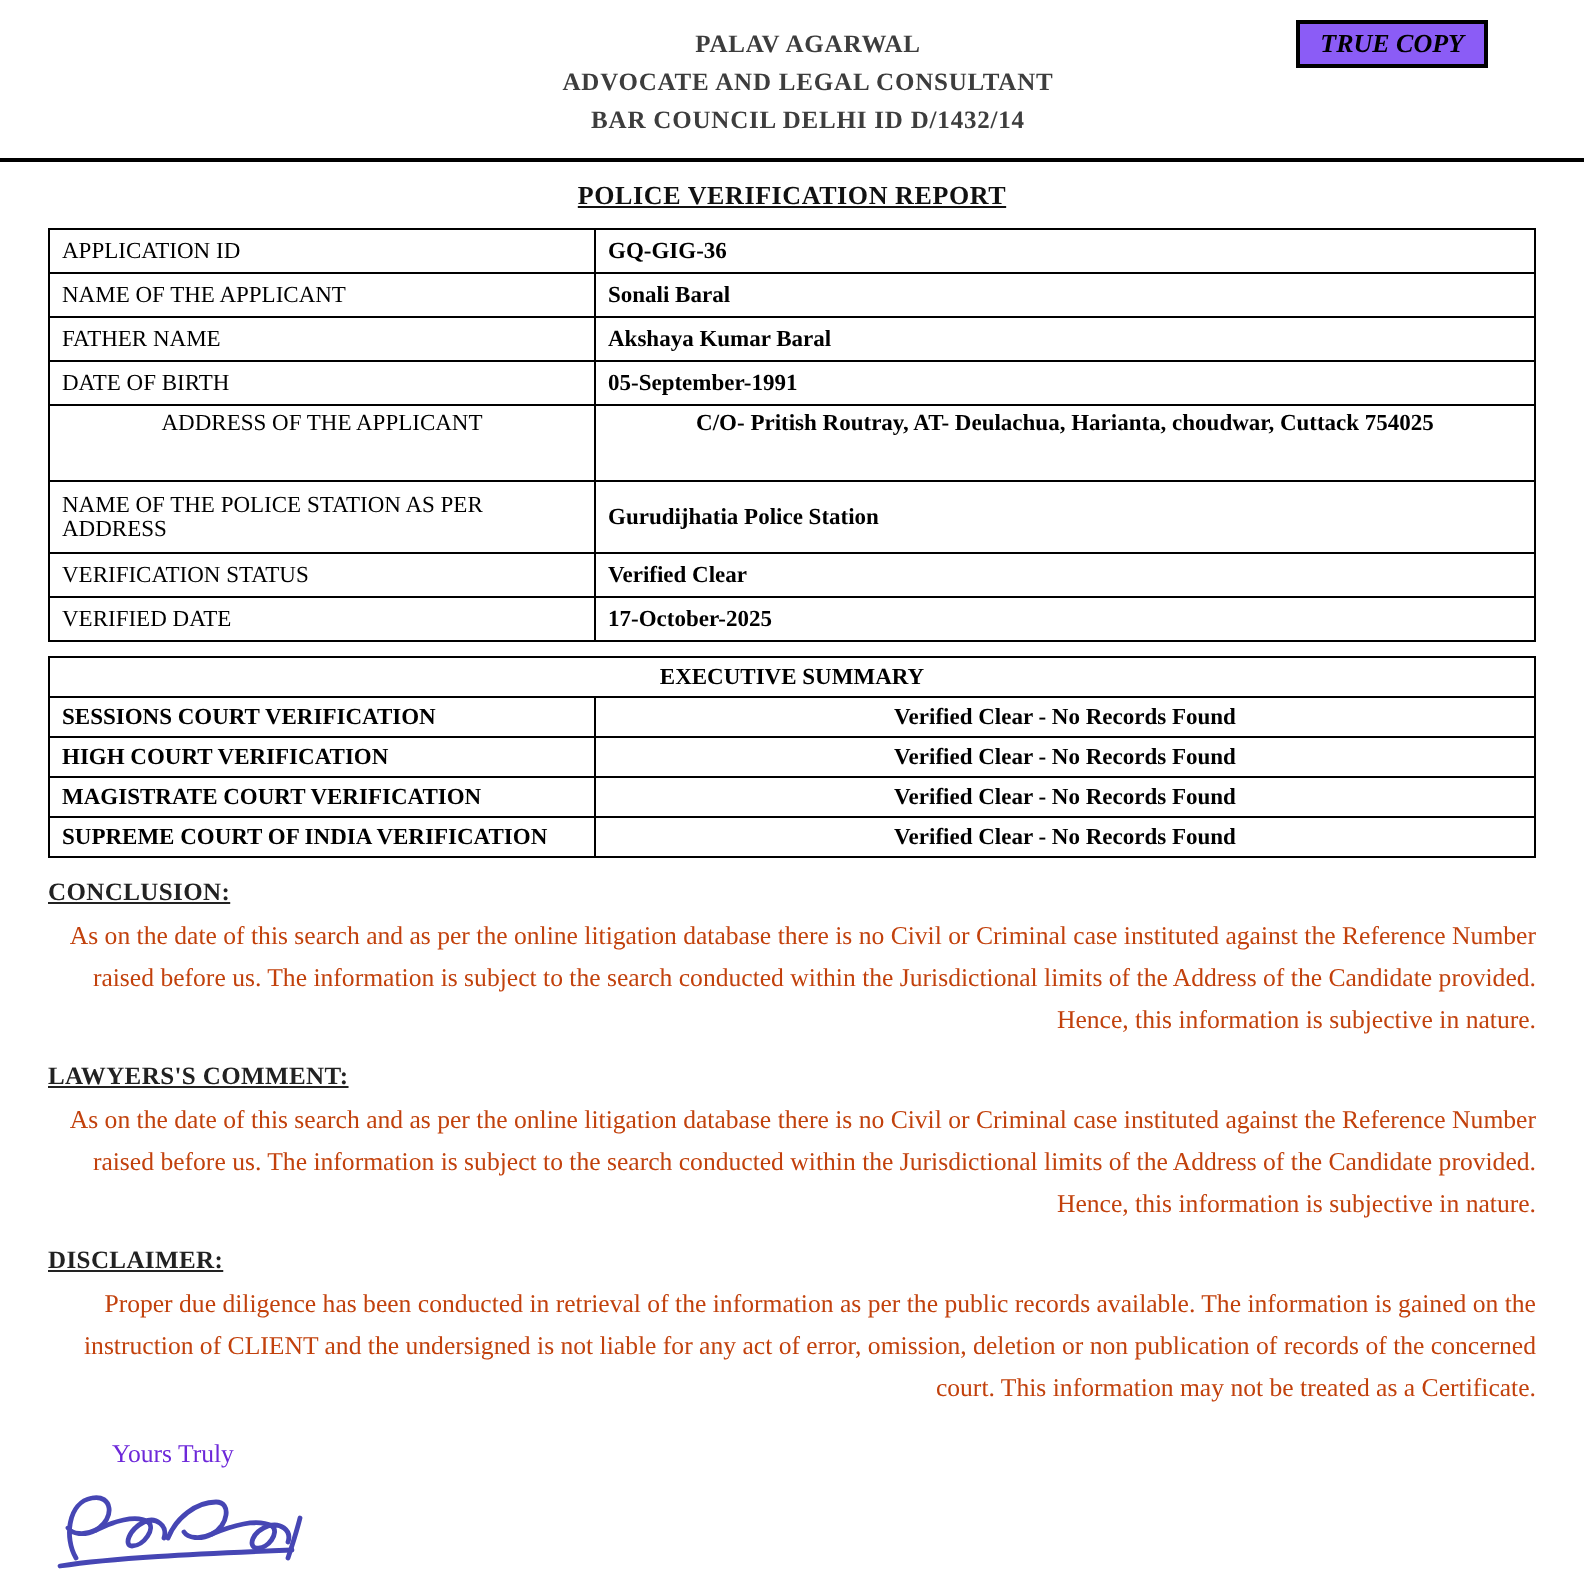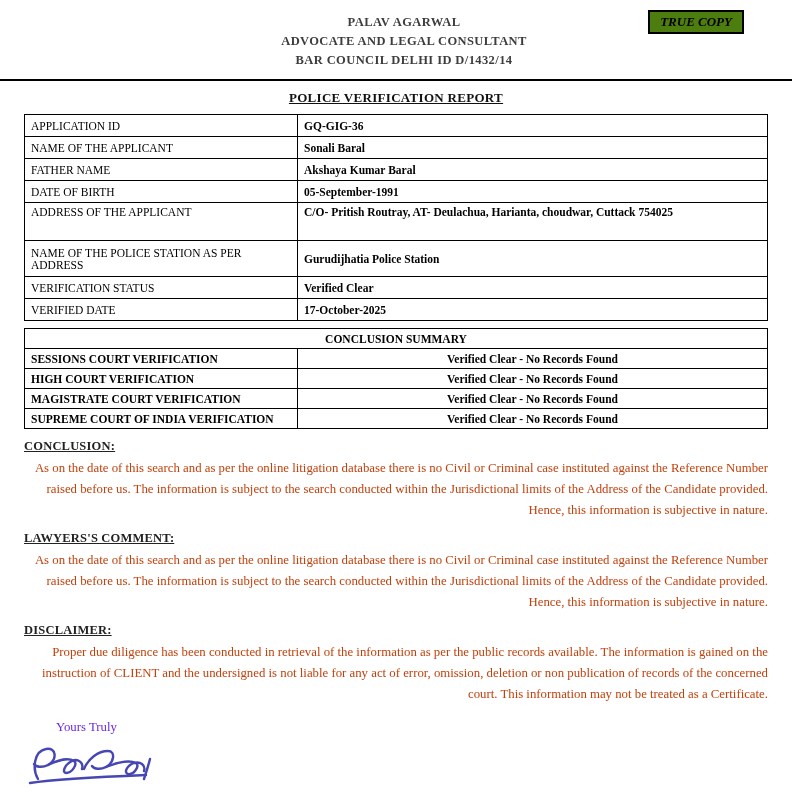--- a/index.html
+++ b/index.html
@@ -14,38 +14,38 @@
   .page { width: 792px; height: 797px; position: relative; }
 
   
   .doc-header { text-align: center; padding-top: 13px; line-height: 19px; margin-left: 16px; }
   .doc-header div { font-weight: bold; font-size: 12.5px; letter-spacing: 0.4px; color: #3d3d3d; }
 
   .true-copy {
     position: absolute; top: 10px; right: 48px;
     border: 2px solid #000; padding: 2px 10px;
     font-weight: bold; font-style: italic; font-size: 13px; color: #000;
-    background: #4d7c0f;
+    background: #8b5cf6;
   }
 
   .rule { border: none; border-top: 2px solid #000; margin-top: 9px; }
 
   .report-title {
     text-align: center; font-size: 13px; font-weight: bold; color: #111;
     text-decoration: underline; margin-top: 9px; letter-spacing: 0.3px;
   }
 
   
   table { border-collapse: collapse; width: 744px; margin: 0 auto; }
   .fields-table { margin-top: 8px; }
   td, th { border: 1px solid #000; font-size: 11.5px; color: #000; padding: 2px 6px; }
   .fields-table .lbl { width: 273px; font-weight: normal; }
   .fields-table .val { font-weight: bold; }
   .fields-table tr { height: 22px; }
-  .fields-table tr.tall { height: 38px; }
+  .fields-table tr.tall { height: 38px; text-align: center; }
   .fields-table tr.tall td { vertical-align: top; padding-top: 3px; }
   .fields-table tr.wrap2 { height: 36px; }
 
   .summary-table { margin-top: 7px; }
   .summary-table th { text-align: center; font-weight: bold; height: 18px; font-size: 11.5px; }
   .summary-table .lbl { width: 273px; font-weight: bold; }
   .summary-table .val { font-weight: bold; text-align: center; }
   .summary-table tr { height: 20px; }
 
   
@@ -111,21 +111,21 @@
       <tr>
         <td class="lbl">VERIFIED DATE</td>
         <td class="val">17-October-2025</td>
       </tr>
     </tbody>
   </table>
 
   <table class="summary-table">
     <tbody>
       <tr>
-        <th colspan="2">CONCLUSION SUMMARY</th>
+        <th colspan="2">EXECUTIVE SUMMARY</th>
       </tr>
       <tr>
         <td class="lbl">SESSIONS COURT VERIFICATION</td>
         <td class="val">Verified Clear - No Records Found</td>
       </tr>
       <tr>
         <td class="lbl">HIGH COURT VERIFICATION</td>
         <td class="val">Verified Clear - No Records Found</td>
       </tr>
       <tr>

